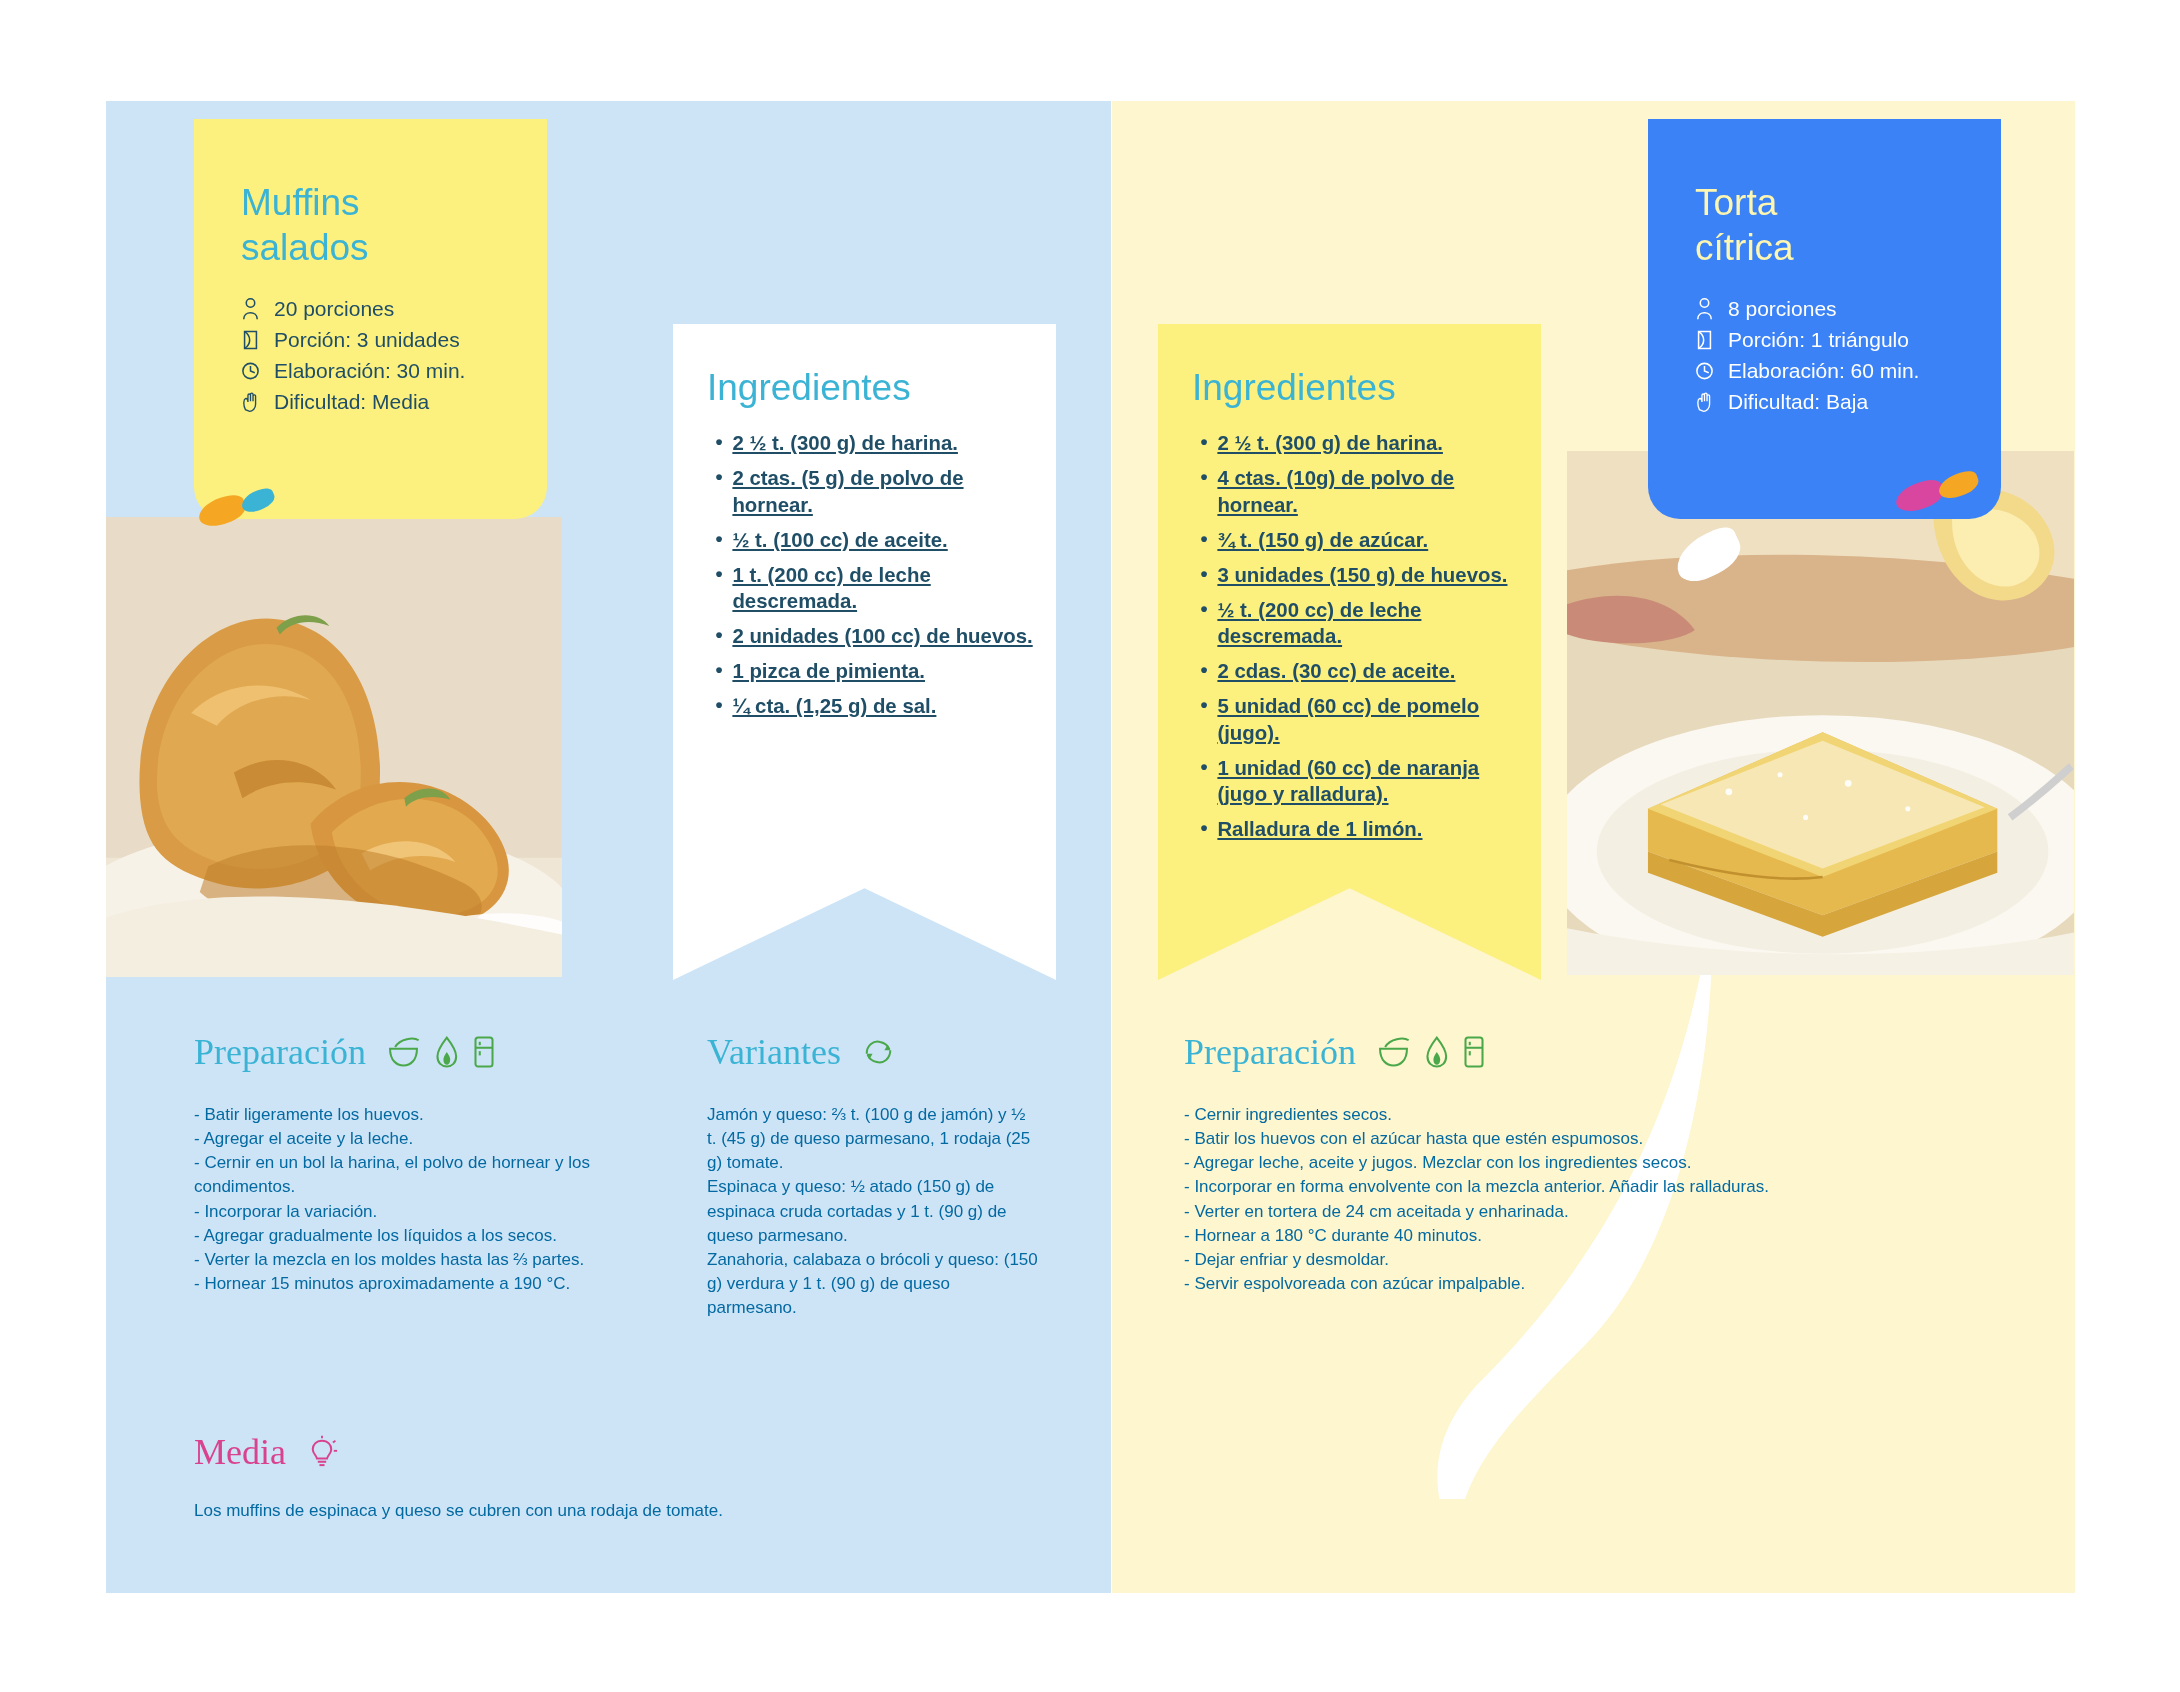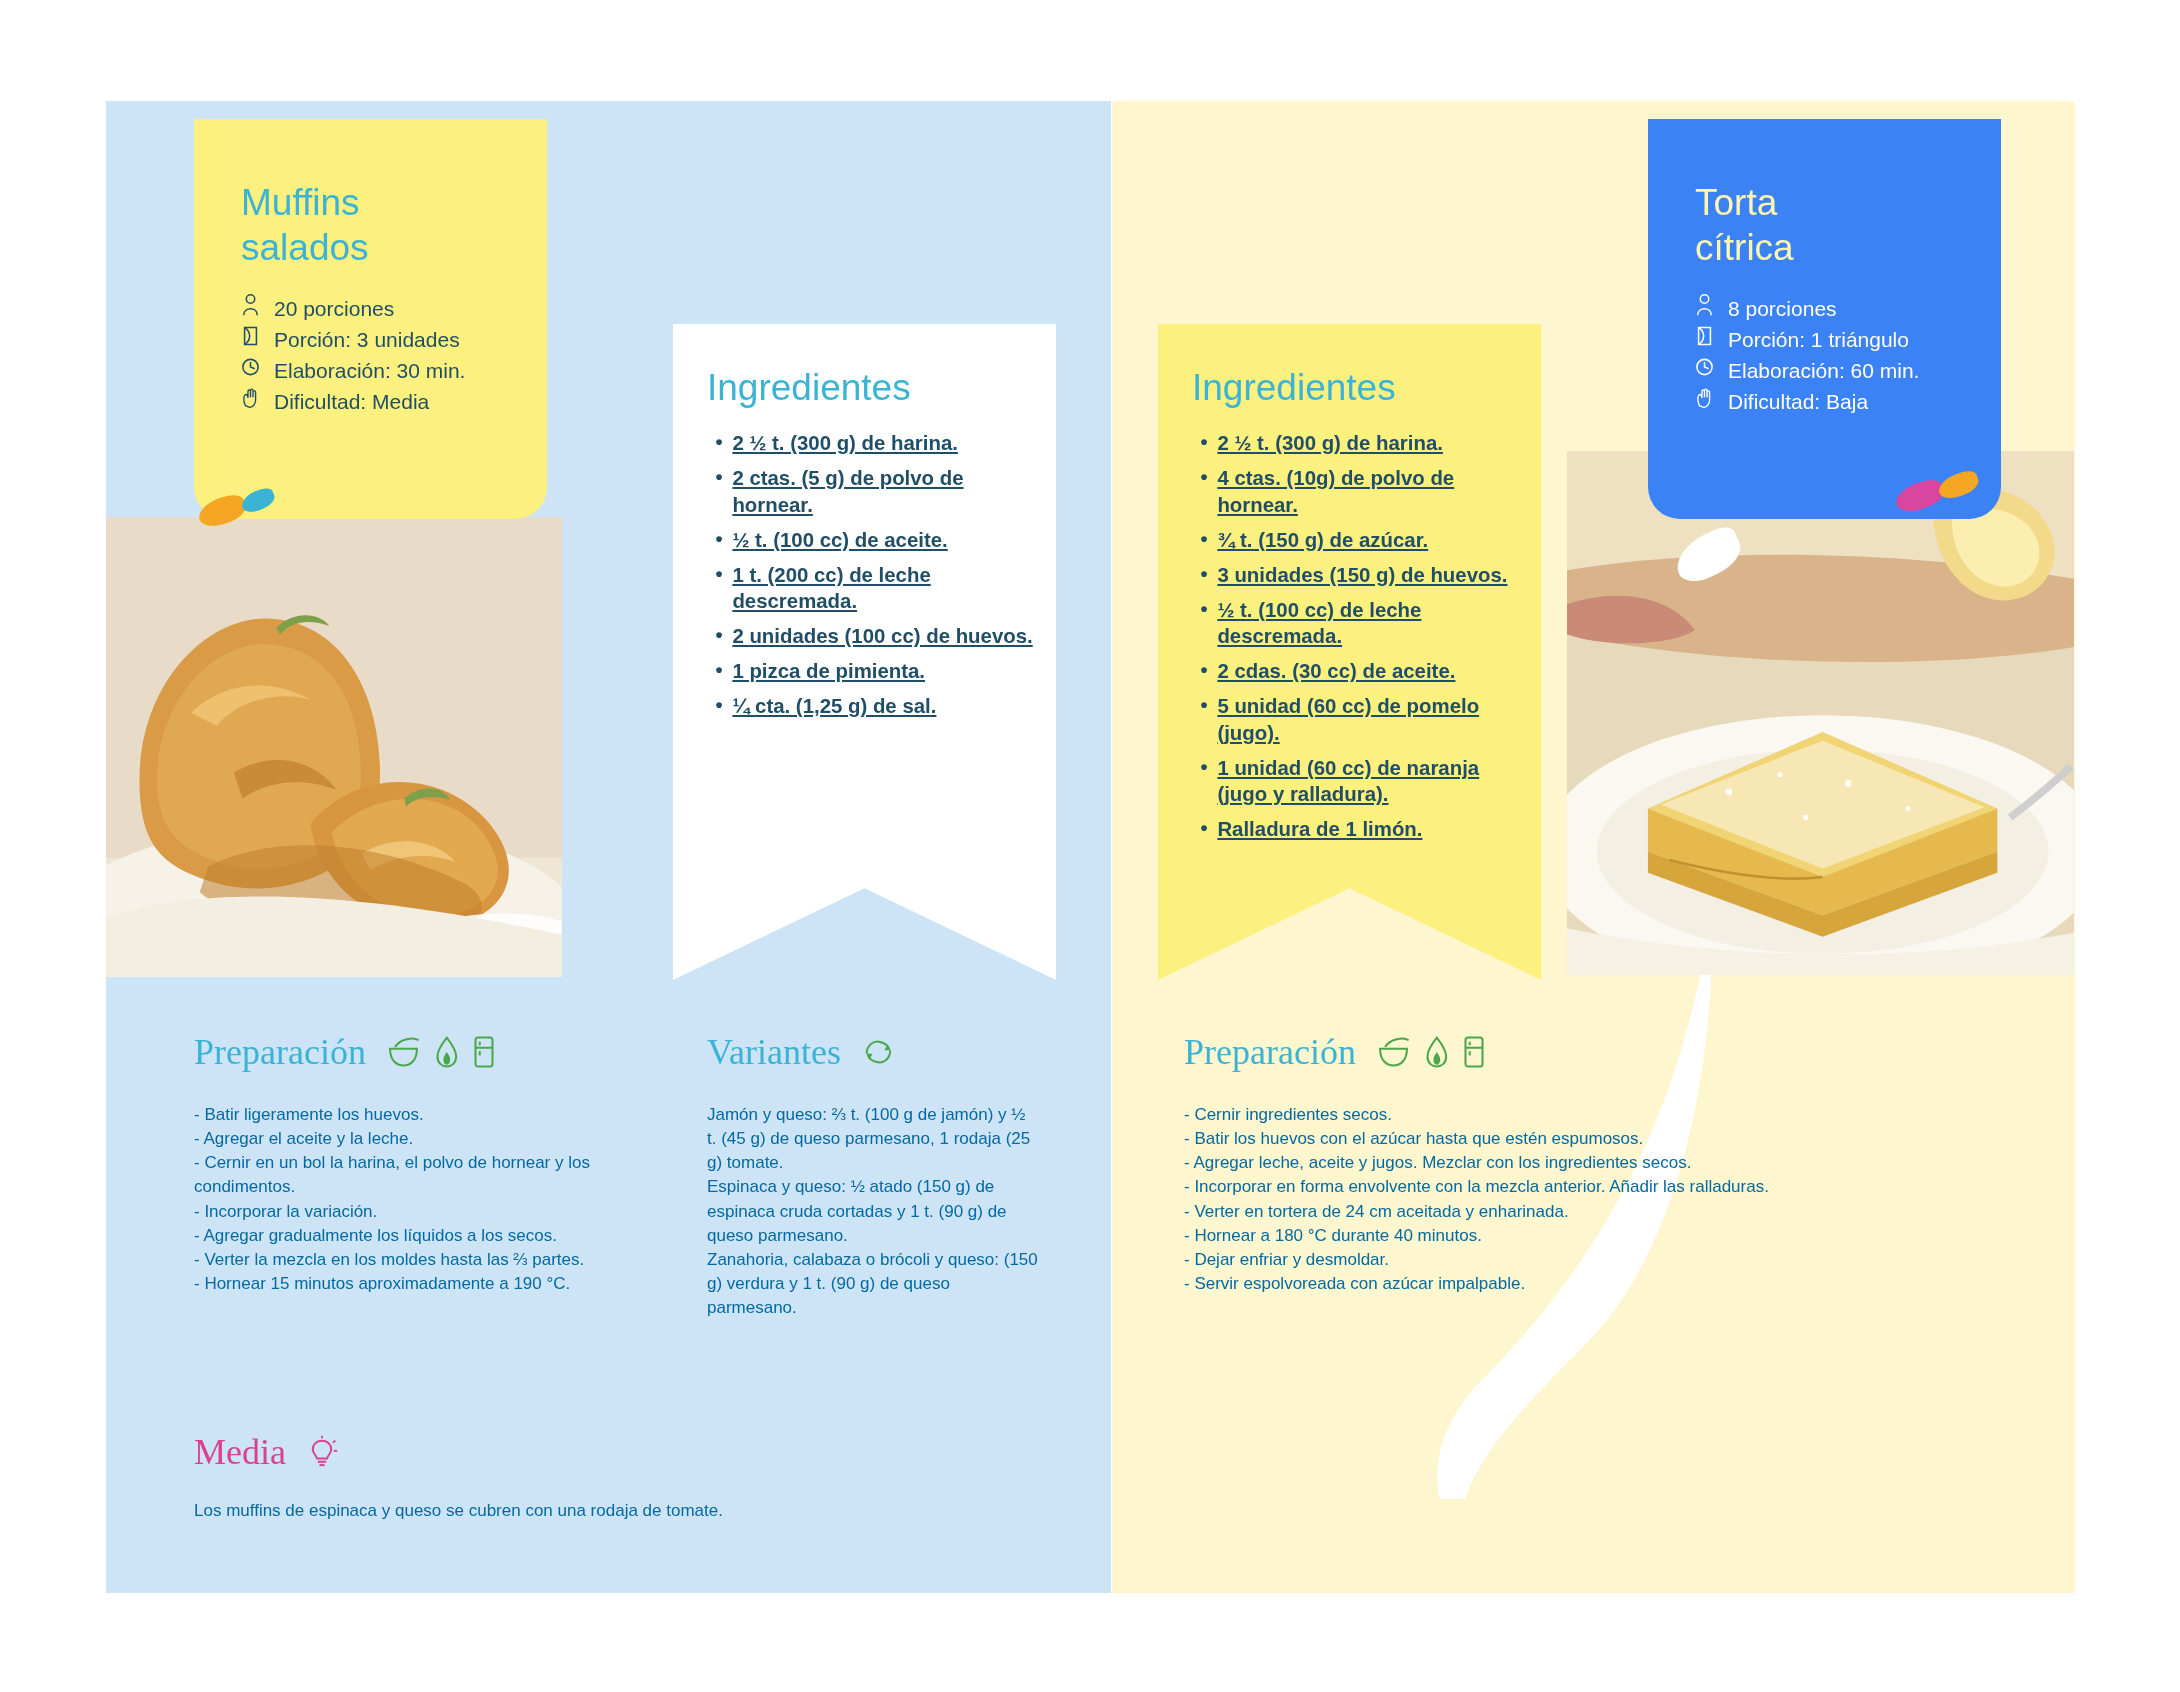--- a/index.html
+++ b/index.html
@@ -62,21 +62,21 @@
     line-height: 1.22;
     font-weight: 400;
   }
   .meta-list {
     position: absolute;
     left: 47px; top: 175px;
     color: #1f4e66;
     font-size: 21px;
     line-height: 1.47;
   }
-  .meta-row { display: flex; align-items: flex-start; gap: 11px; }
+  .meta-row { display: flex; align-items: center; gap: 11px; }
   .meta-row .ico { width: 22px; display: inline-block; text-align: center; color: #1f4e66; }
 
   
   .blob-a { position: absolute; left: 198px; top: 498px; width: 48px; height: 25.6px; background: #f5a623; border-radius: 60% 40% 50% 50%; transform: rotate(-18deg); }
   .blob-b { position: absolute; left: 241px; top: 491px; width: 34px; height: 19px; background: #3ab3d4; border-radius: 60% 40% 50% 50%; transform: rotate(-22deg); }
 
   
   .photo-muffins {
     position: absolute;
     left: 106px; top: 517px;
@@ -289,21 +289,21 @@
     </ul>
   </div>
 
   <div class="pennant card-ing-right">
     <div class="ing-title">Ingredientes</div>
     <ul class="ing-ul">
       <li>2 ½ t. (300 g) de harina.</li>
       <li>4 ctas. (10g) de polvo de hornear.</li>
       <li>¾ t. (150 g) de azúcar.</li>
       <li>3 unidades (150 g) de huevos.</li>
-      <li>½ t. (100 cc) de leche descremada.</li>
+      <li>½ t. (200 cc) de leche descremada.</li>
       <li>2 cdas. (30 cc) de aceite.</li>
       <li>5 unidad (60 cc) de pomelo (jugo).</li>
       <li>1 unidad (60 cc) de naranja (jugo y ralladura).</li>
       <li>Ralladura de 1 limón.</li>
     </ul>
   </div>
 
   <div class="photo-torta">
     <svg width="507" height="524" viewBox="0 0 595 615" preserveAspectRatio="xMidYMid slice">
       <rect width="595" height="615" fill="#e7d9bc"></rect>

